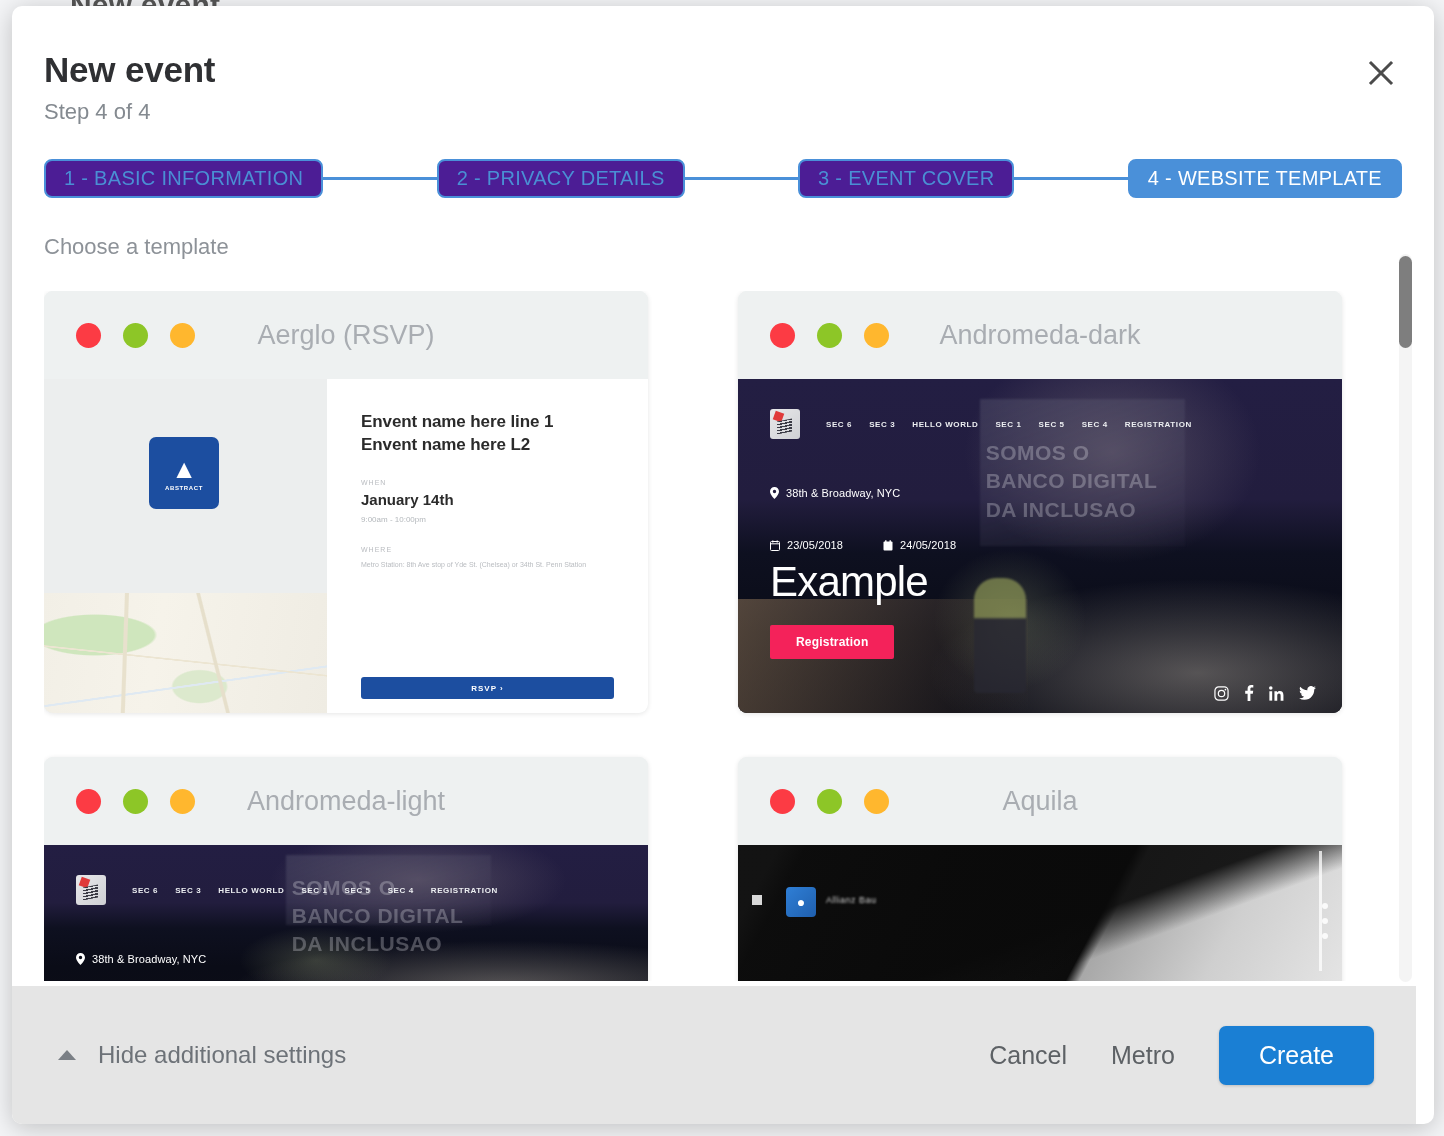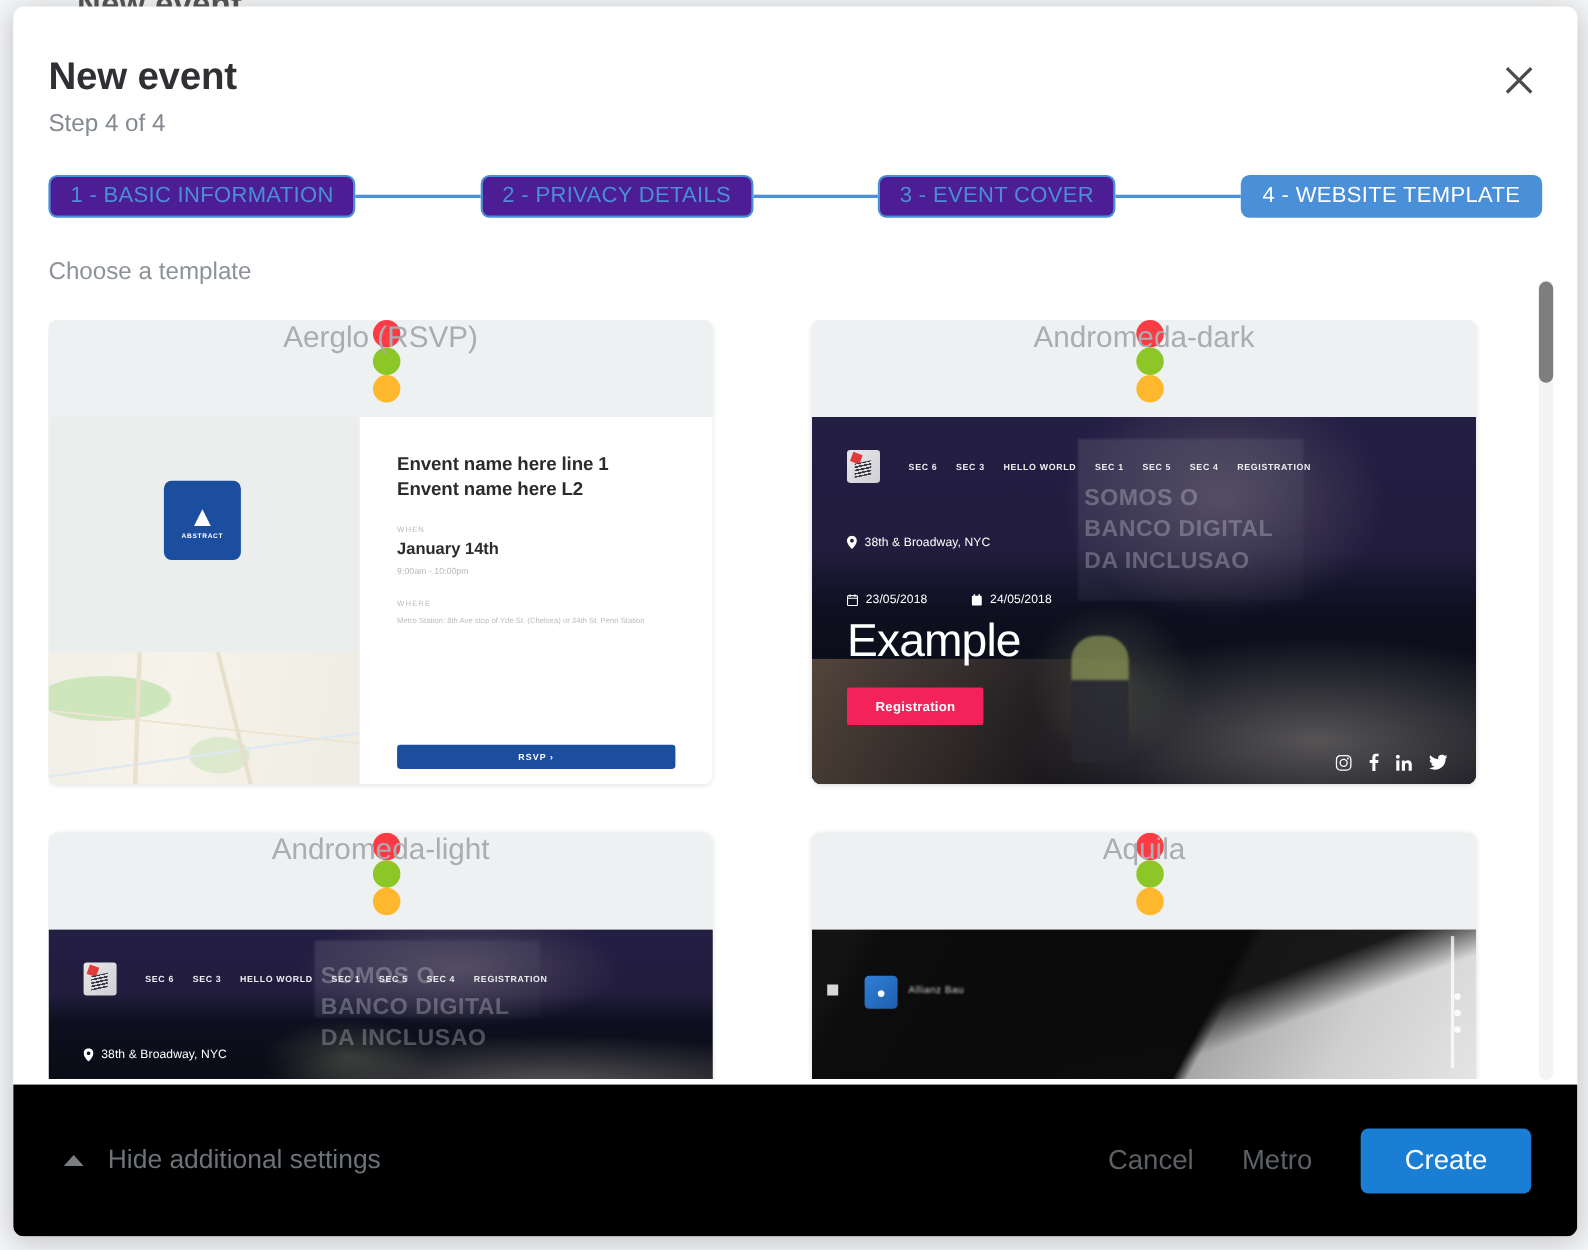--- a/index.html
+++ b/index.html
@@ -118,21 +118,20 @@
     background: #eef1f1;
     box-shadow: 0 1px 5px rgba(0,0,0,.10);
     cursor: pointer;
   }
   .tpl-bar {
     height: 88px;
     background: #eef1f1;
     display: flex; align-items: center;
     position: relative;
     padding-left: 32px;
-    flex-direction: column;
   }
   .dot { width: 25px; height: 25px; border-radius: 50%; margin-right: 22px; }
   .dot.red   { background: #fc3b44; }
   .dot.green { background: #8dc627; }
   .dot.amber { background: #ffb72e; }
   .tpl-name {
     position: absolute; left: 0; right: 0;
     text-align: center;
     font-size: 27px; color: #a9adb2; font-weight: 400;
     pointer-events: none;
@@ -333,23 +332,23 @@
   }
   .scroll-thumb {
     position: absolute; left: 0; top: 2px;
     width: 13px; height: 92px;
     background: #7e7e7e; border-radius: 7px;
     cursor: grab;
   }
 
   
   .modal-foot {
-    position: absolute; left: 0; right: 0; bottom: 0;
+    position: absolute; left: 0; right: 18px; bottom: 0;
     height: 138px;
-    background: #000000;
+    background: #e5e5e5;
     display: flex; align-items: center;
     padding: 0 42px 0 46px;
   }
   .hide-settings {
     display: flex; align-items: center; cursor: pointer;
     color: #6d7278; font-size: 24px; font-weight: 400;
   }
   .caret-up {
     width: 0; height: 0;
     border-left: 9px solid transparent;

